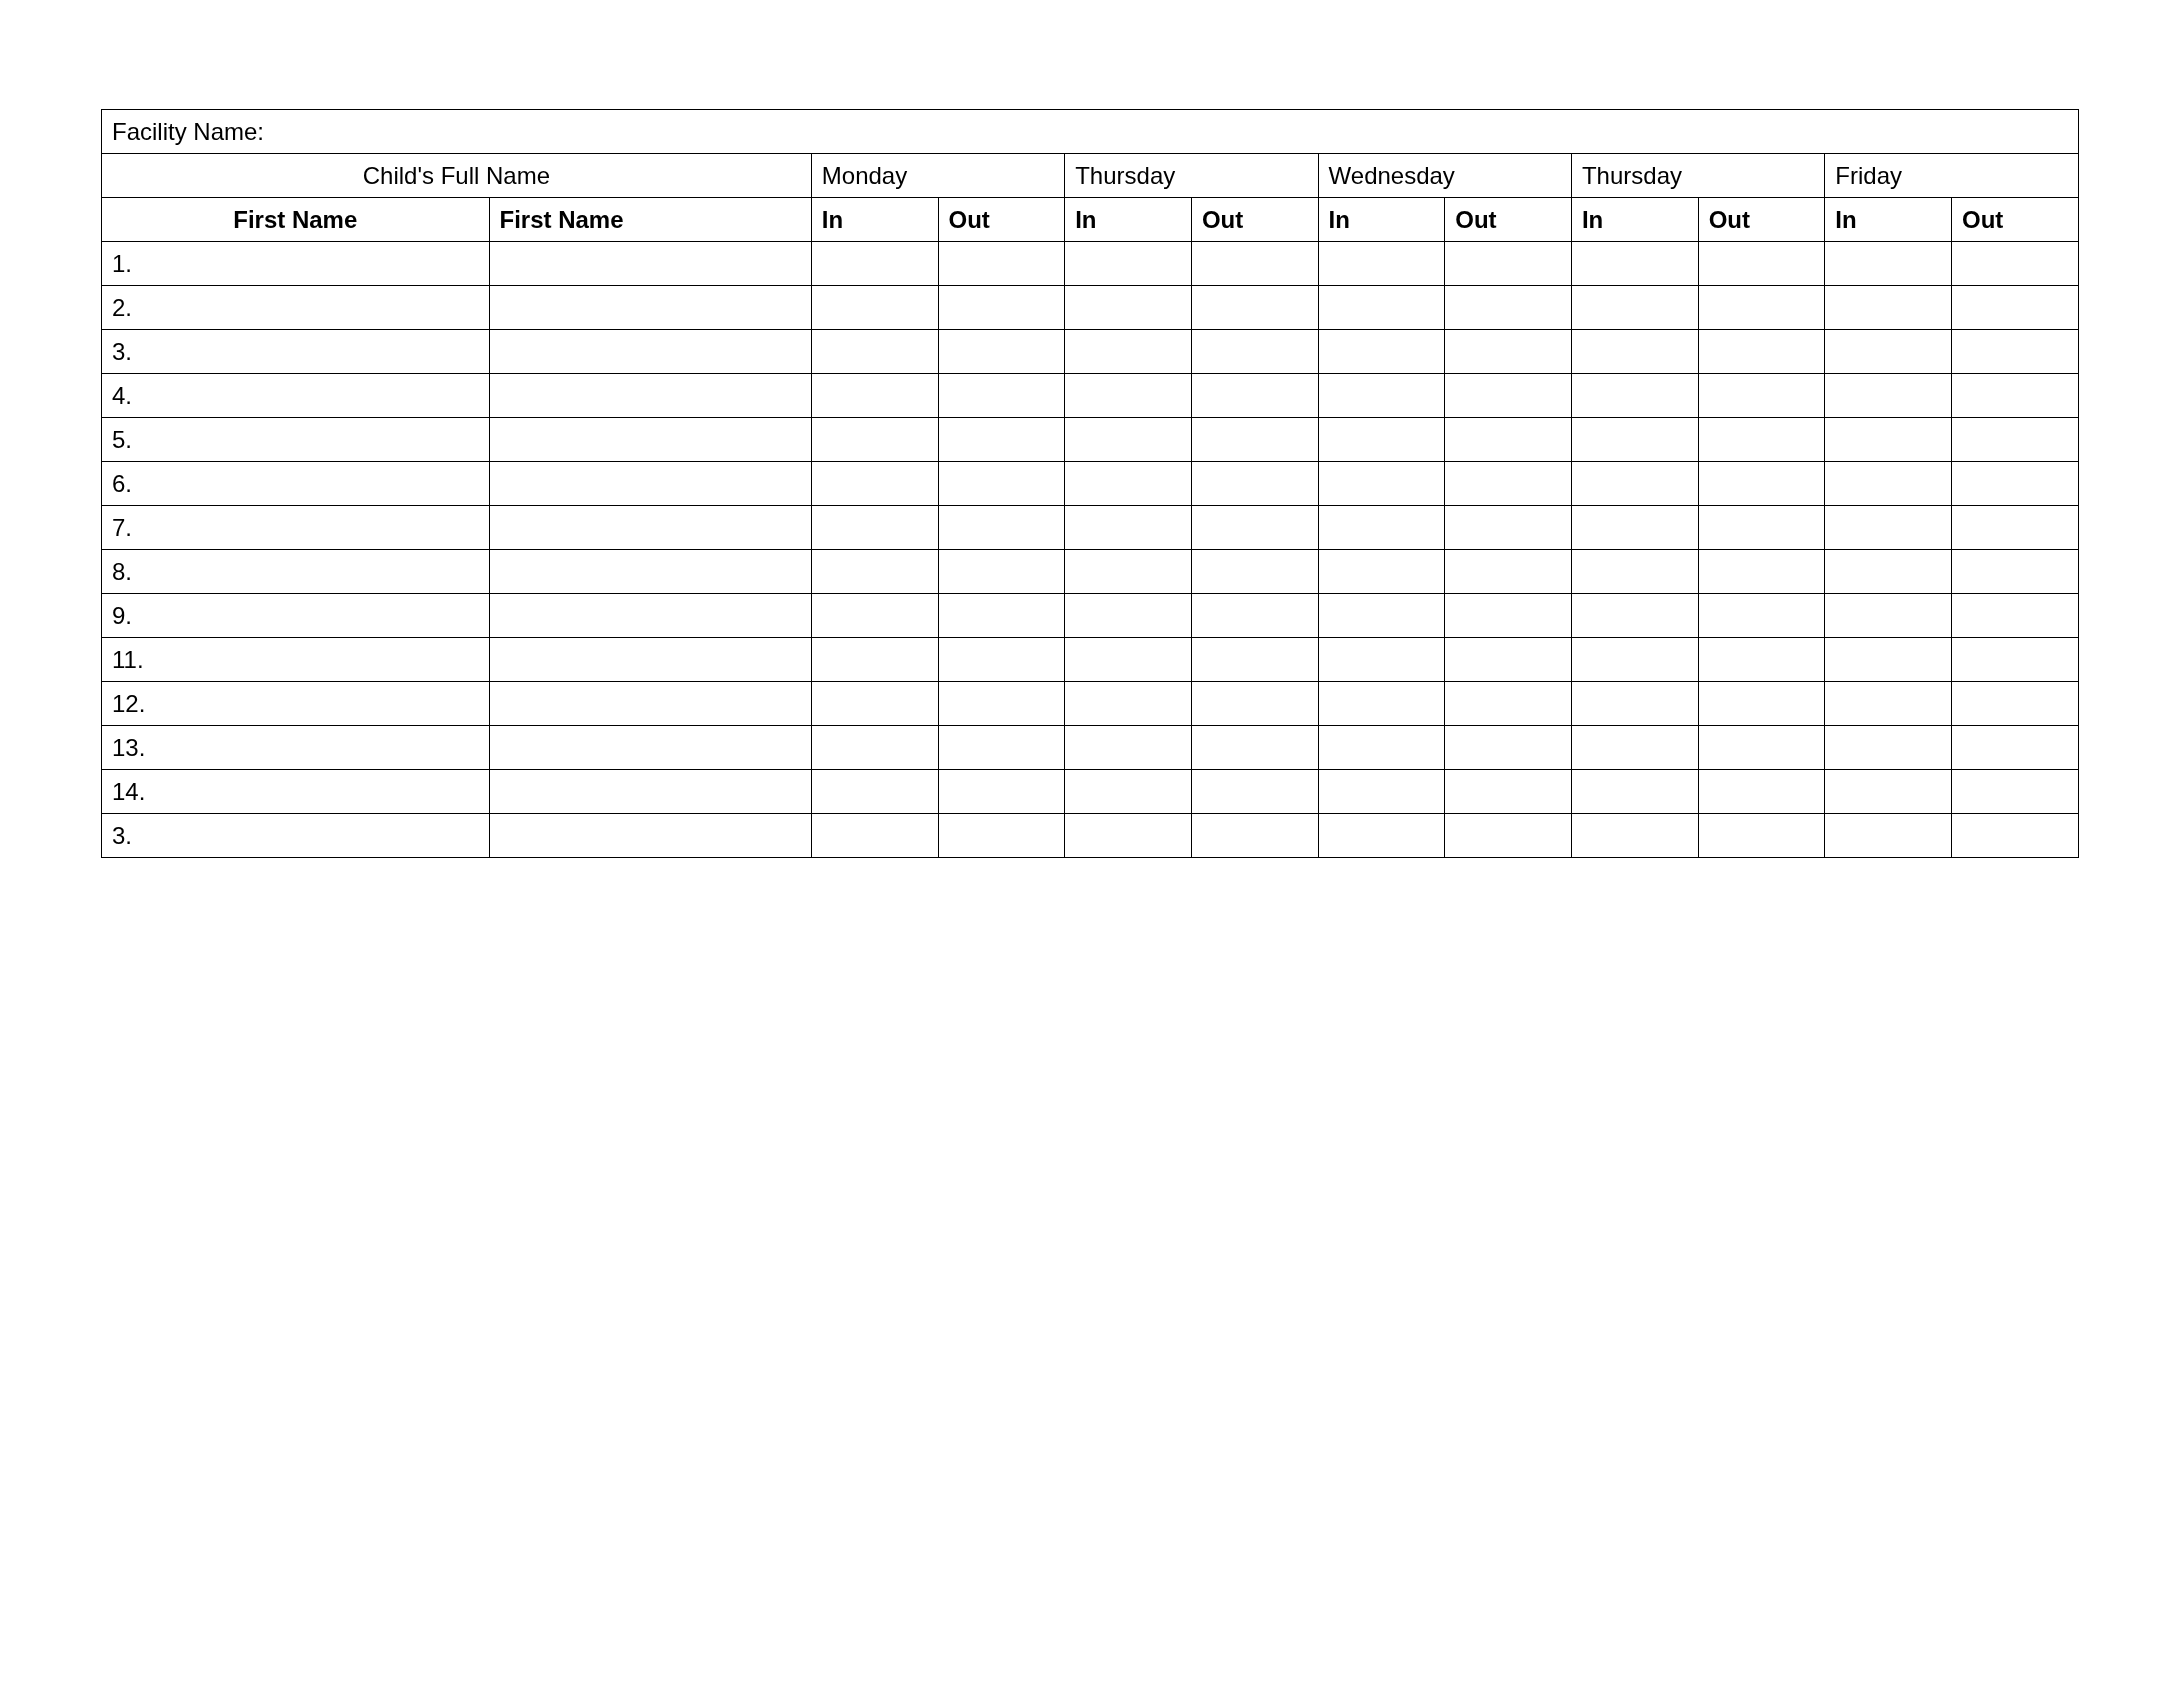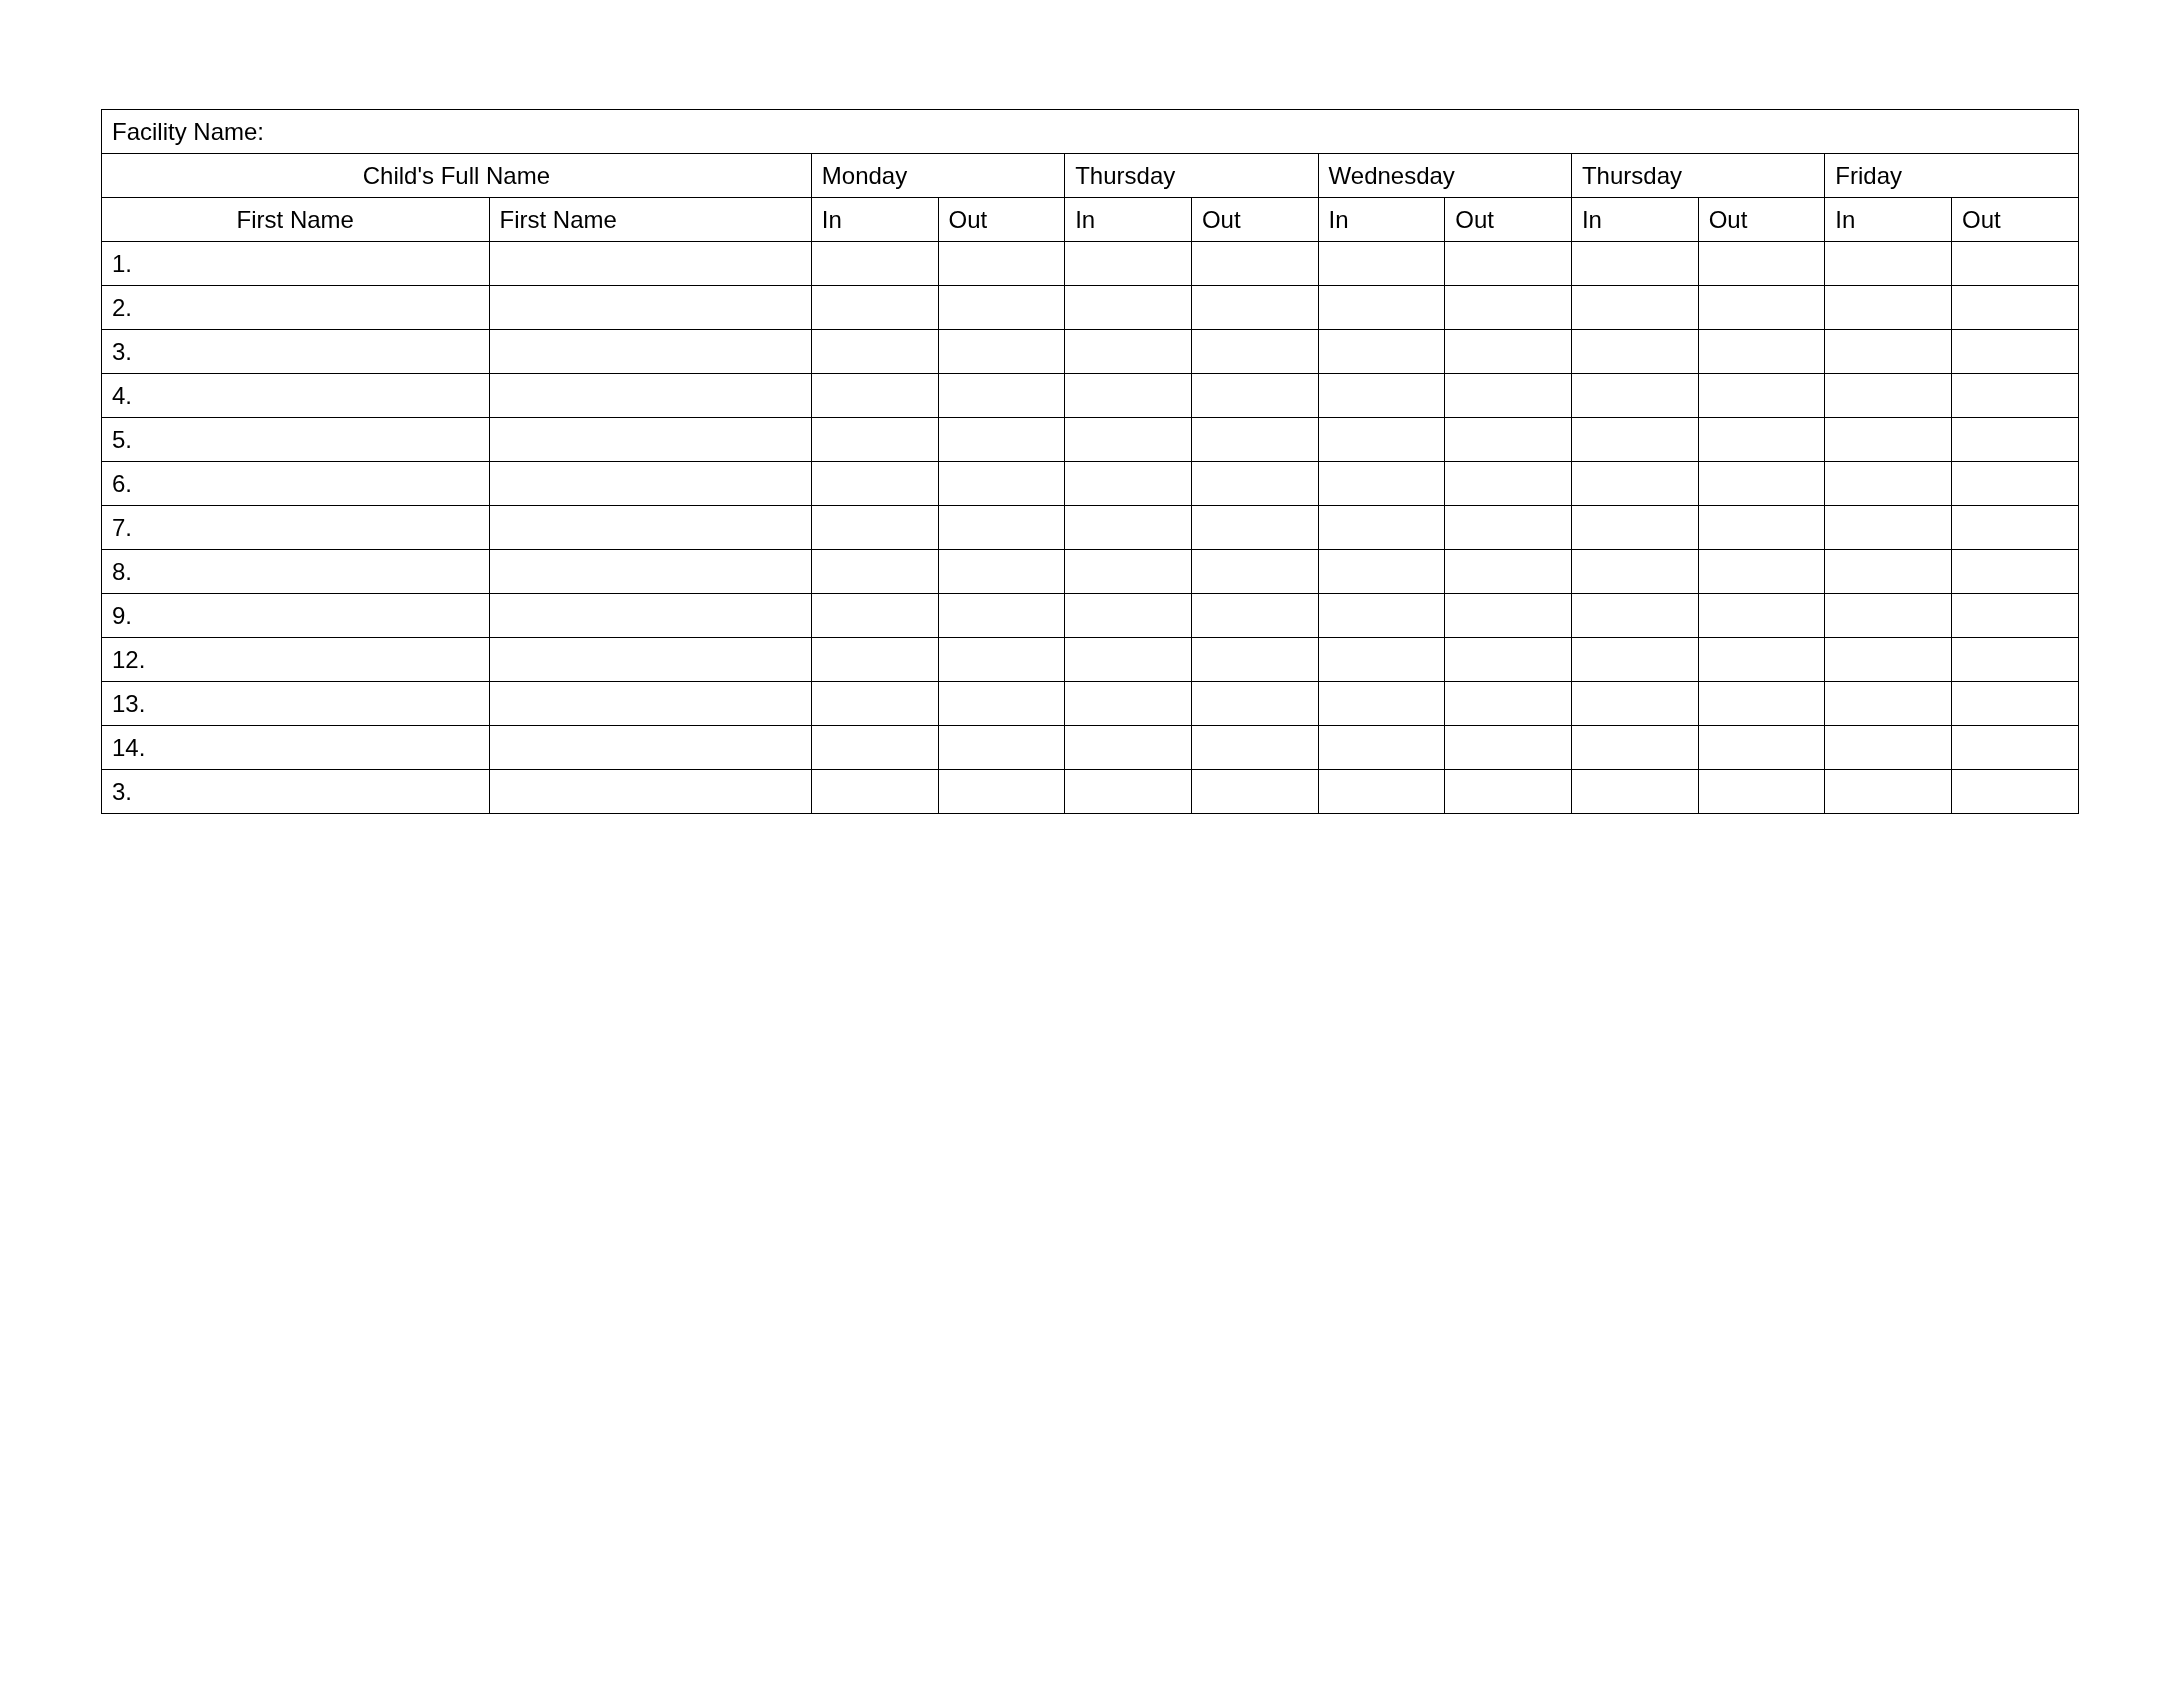--- a/index.html
+++ b/index.html
@@ -33,21 +33,21 @@
     }
     .header-row-1 th {
       font-weight: normal;
       padding: 6px 10px;
       text-align: left;
     }
     .header-row-1 th.center {
       text-align: center;
     }
     .header-row-2 th {
-      font-weight: normal;
+      font-weight: bold;
       padding: 6px 10px;
       text-align: left;
     }
     .header-row-2 th.center {
       text-align: center;
     }
     .data-row td {
       font-weight: normal;
       padding: 6px 10px;
       text-align: left;
@@ -222,20 +222,34 @@
         <td></td>
         <td></td>
         <td></td>
         <td></td>
         <td></td>
         <td></td>
         <td></td>
         <td></td>
       </tr>
       <tr class="data-row">
+        <td>11.</td>
+        <td></td>
+        <td></td>
+        <td></td>
+        <td></td>
+        <td></td>
+        <td></td>
+        <td></td>
+        <td></td>
+        <td></td>
+        <td></td>
+        <td></td>
+      </tr>
+      <tr class="data-row">
         <td>12.</td>
         <td></td>
         <td></td>
         <td></td>
         <td></td>
         <td></td>
         <td></td>
         <td></td>
         <td></td>
         <td></td>

